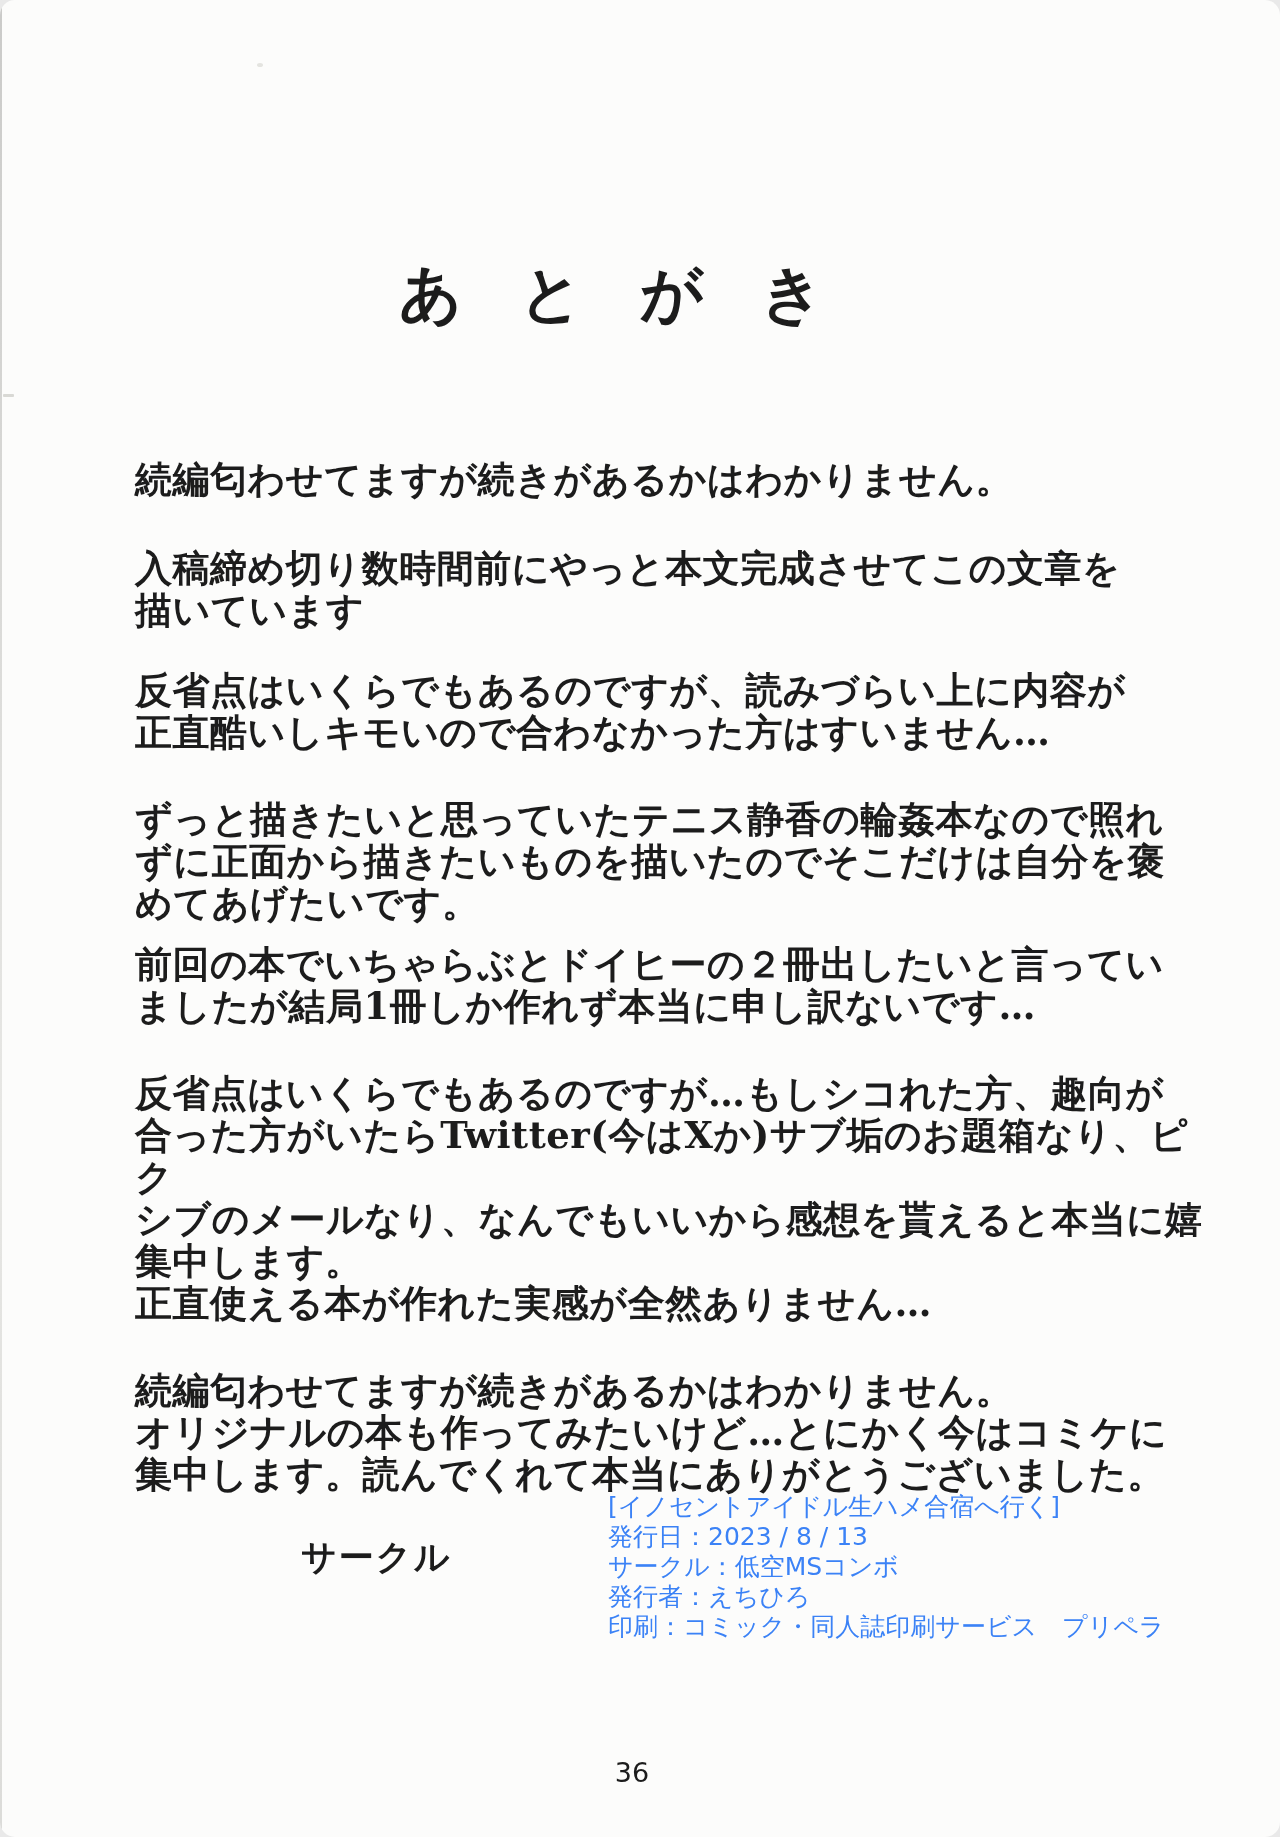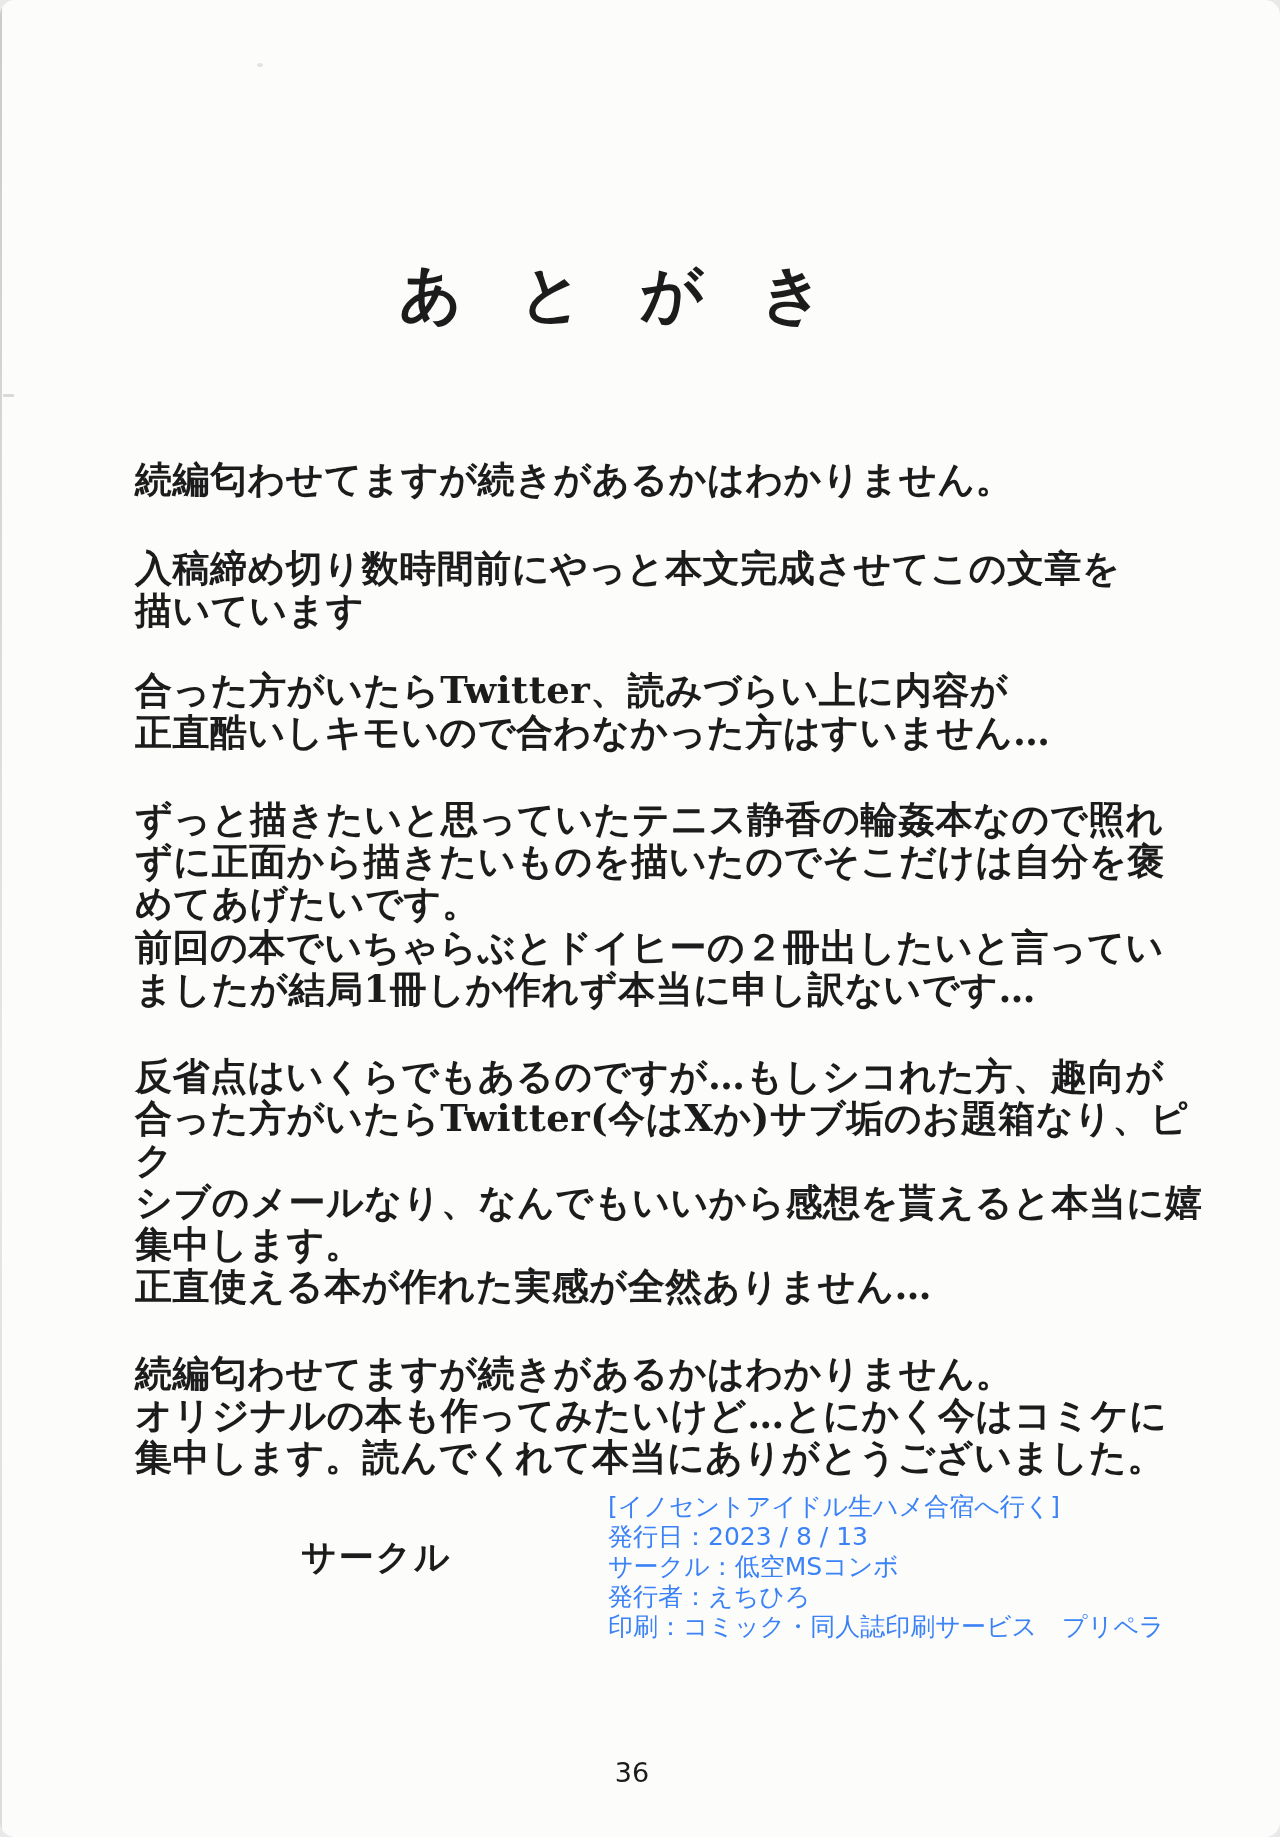--- a/index.html
+++ b/index.html
@@ -56,21 +56,21 @@
     font-weight: 600;
     line-height: 42px;
     letter-spacing: 0.5px;
   }
   .body-text p {
     margin: 0 0 45px 0;
     white-space: pre-line;
   }
   .body-text p.p1 { margin-bottom: 47px; }
   .body-text p.p2 { margin-bottom: 38px; }
-  .body-text p.p4 { margin-bottom: 2px; }
+  .body-text p.p4 { margin-bottom: 19px; }
   .body-text p.p7 { margin-bottom: 6px; }
 
   .signature {
     position: absolute;
     left: 301px;
     top: 1534px;
     font-family: "DejaVu Serif", "Liberation Serif", serif;
     font-size: 35px;
     font-weight: 600;
     letter-spacing: 2px;
@@ -107,21 +107,21 @@
   <div class="scan-edge"></div>
   <div class="speck speck-1"></div>
   <div class="speck speck-2"></div>
 
   <h1 class="title">あとがき</h1>
 
   <div class="body-text">
     <p class="p1">続編匂わせてますが続きがあるかはわかりません。</p>
     <p class="p2">入稿締め切り数時間前にやっと本文完成させてこの文章を
 描いています</p>
-    <p class="p3">合った方がいたらTwitter、読みづらい上に内容が
+    <p class="p3">反省点はいくらでもあるのですが、読みづらい上に内容が
 正直酷いしキモいので合わなかった方はすいません…</p>
     <p class="p4">ずっと描きたいと思っていたテニス静香の輪姦本なので照れ
 ずに正面から描きたいものを描いたのでそこだけは自分を褒
 めてあげたいです。</p>
     <p class="p5">前回の本でいちゃらぶとドイヒーの２冊出したいと言ってい
 ましたが結局1冊しか作れず本当に申し訳ないです…</p>
     <p class="p6">反省点はいくらでもあるのですが…もしシコれた方、趣向が
 合った方がいたらTwitter(今はXか)サブ垢のお題箱なり、ピク
 シブのメールなり、なんでもいいから感想を貰えると本当に嬉
 集中します。

